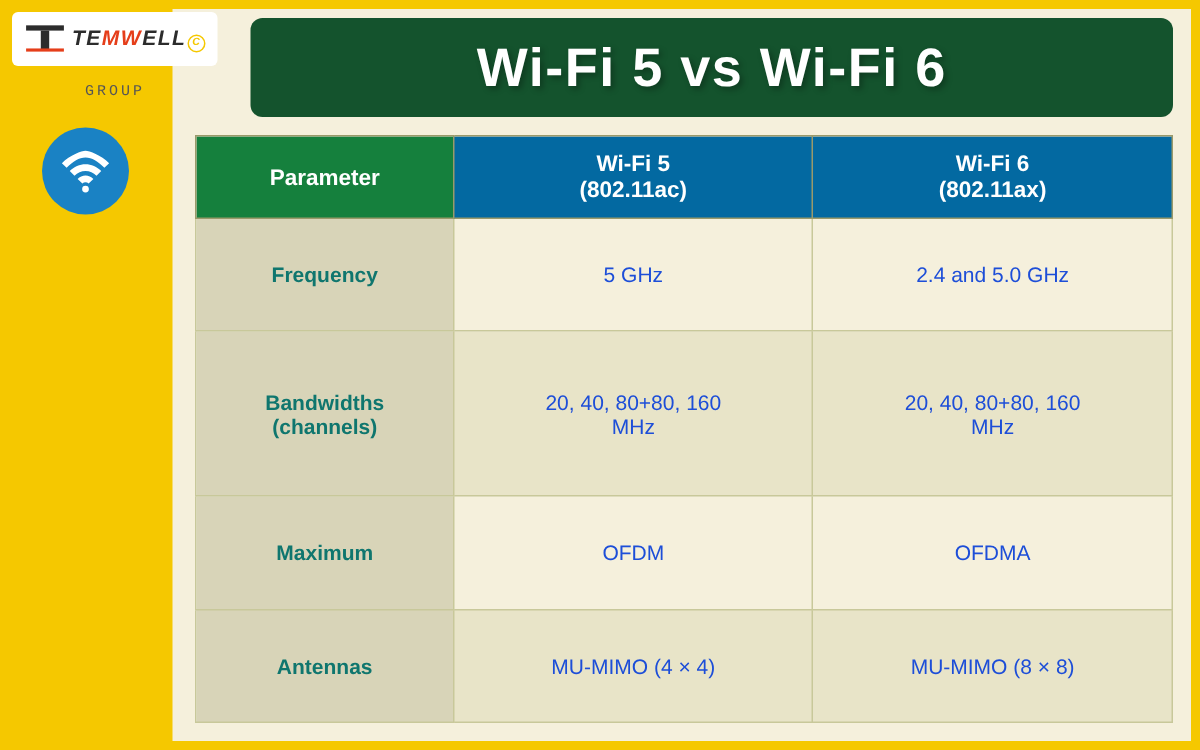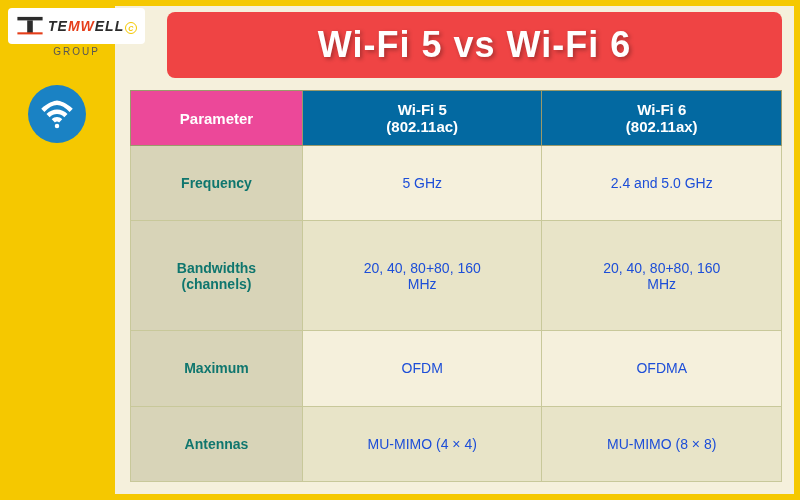--- a/index.html
+++ b/index.html
@@ -55,21 +55,22 @@
 
     .logo-icon {
       width: 28px;
       height: 28px;
     }
 
     .group-label {
       font-size: 10px;
       color: #555;
       letter-spacing: 2px;
-      margin-top: 2px;
+      margin-top: 12px;
+      font-family: Liberation Mono, monospace;
     }
 
     
     .wifi-circle {
       position: absolute;
       top: 85px;
       left: 28px;
       width: 58px;
       height: 58px;
       background: #1a82c4;
@@ -84,21 +85,21 @@
       width: 36px;
       height: 36px;
     }
 
     
     .title-banner {
       position: absolute;
       top: 12px;
       left: 130px;
       right: 18px;
-      background: #ef4444;
+      background: #14532d;
       border-radius: 8px;
       padding: 12px 20px;
       z-index: 10;
       text-align: center;
       margin-left: 37px;
     }
 
     .title-text {
       font-size: 36px;
       font-weight: 900;
@@ -128,21 +129,21 @@
       background: #0369a1;
       color: white;
       font-size: 15px;
       font-weight: bold;
       padding: 10px 8px;
       text-align: center;
       border: 1px solid #9a9a6a;
     }
 
     thead tr th:first-child {
-      background: #ec4899;
+      background: #15803d;
     }
 
     tbody tr td {
       padding: 9px 8px;
       text-align: center;
       font-size: 14px;
       color: #1d4ed8;
       border: 1px solid #c8c89a;
       vertical-align: middle;
     }

